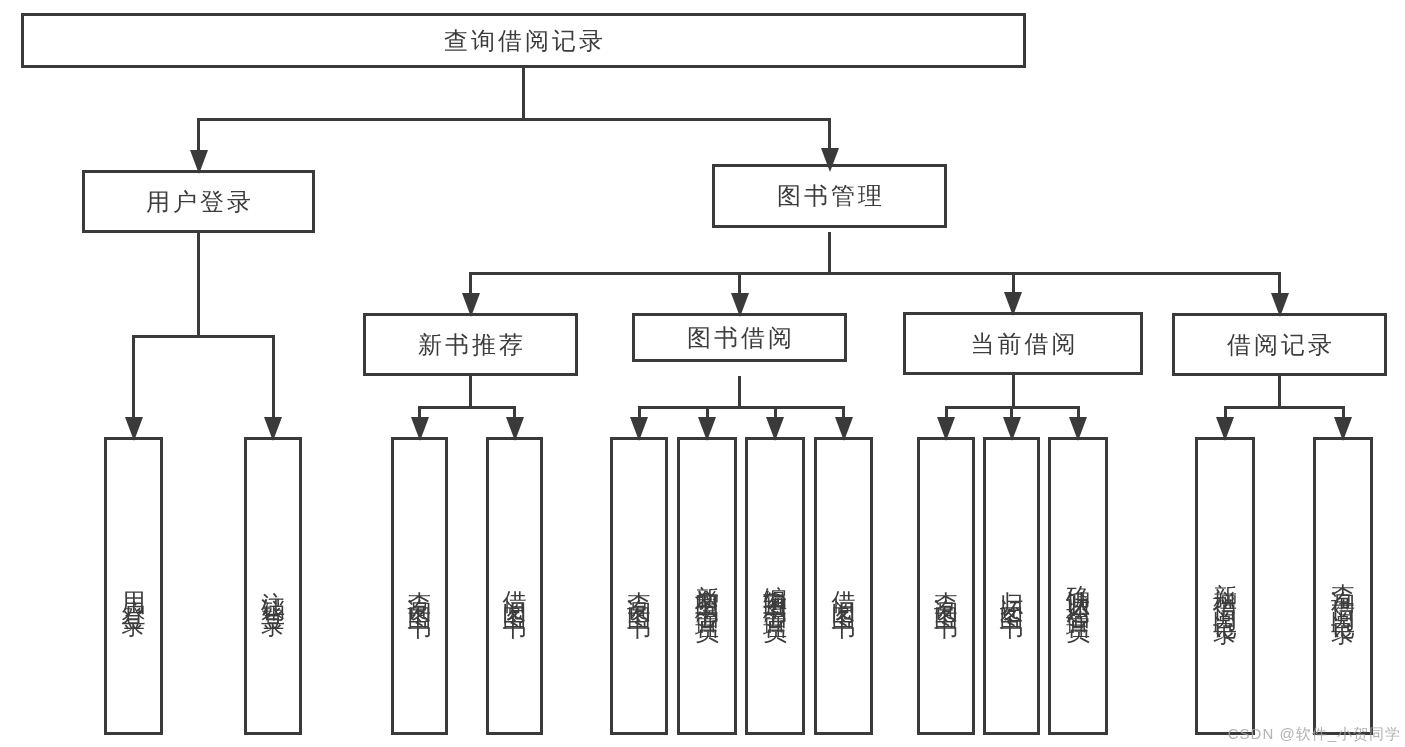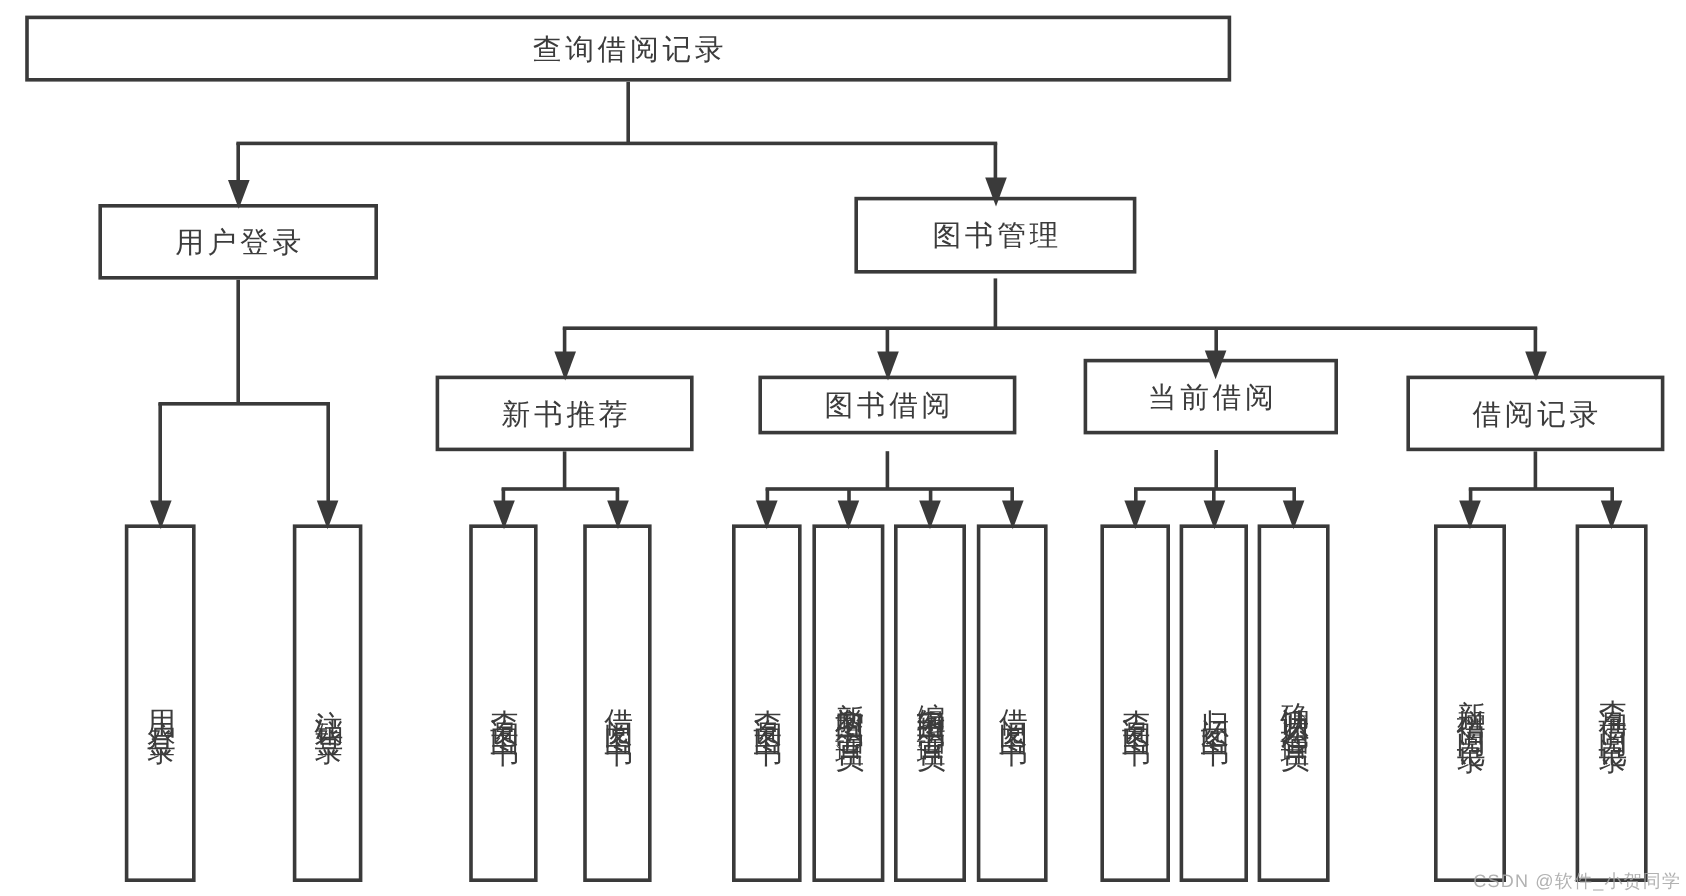--- a/index.html
+++ b/index.html
@@ -77,21 +77,21 @@
     </div>
     <div class="box" style="left: 712px; top: 164px; width: 235px; height: 64px;">
       <span>图书管理</span>
     </div>
     <div class="box" style="left: 363px; top: 313px; width: 215px; height: 63px;">
       <span>新书推荐</span>
     </div>
     <div class="box" style="left: 632px; top: 313px; width: 215px; height: 49px;">
       <span>图书借阅</span>
     </div>
-    <div class="box" style="left: 903px; top: 299px; width: 212px; height: 63px;">
+    <div class="box" style="left: 903px; top: 312px; width: 240px; height: 63px;">
       <span>当前借阅</span>
     </div>
     <div class="box" style="left: 1172px; top: 313px; width: 215px; height: 63px;">
       <span>借阅记录</span>
     </div>
     <div class="box vert" style="left: 104px; top: 437px; width: 59px; height: 298px;">
       <span>用户登录</span>
     </div>
     <div class="box vert" style="left: 244px; top: 437px; width: 58px; height: 298px;">
       <span>注销登录</span>

